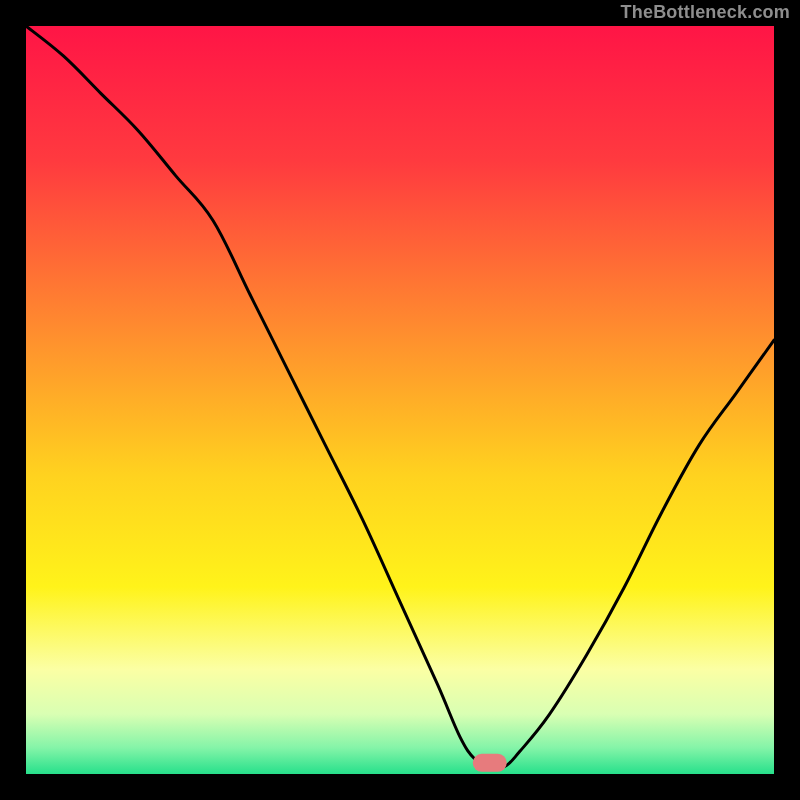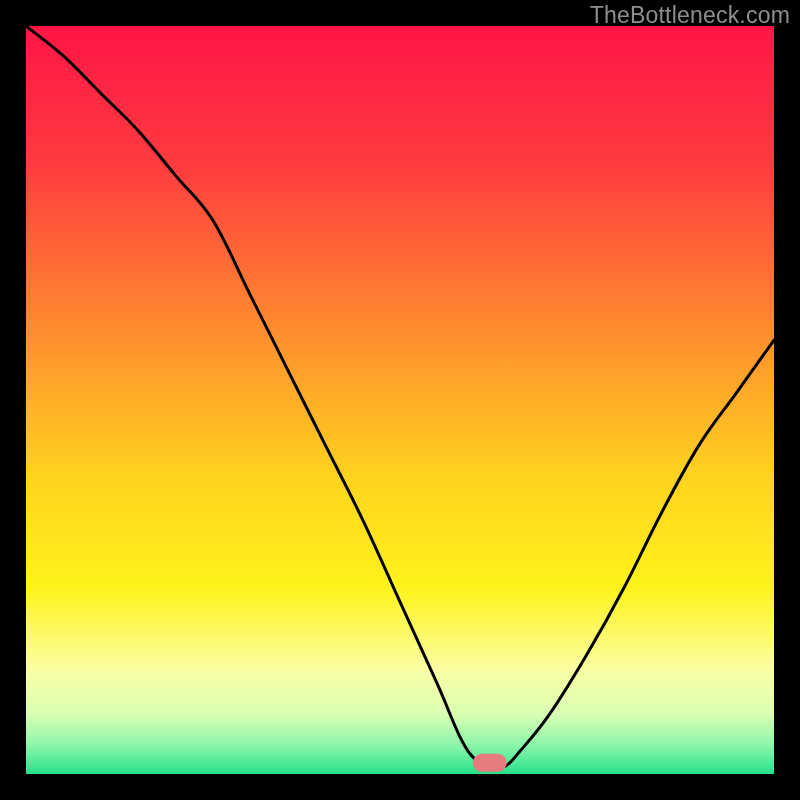--- a/index.html
+++ b/index.html
@@ -23,22 +23,22 @@
     left: 26px;
     top: 26px;
     width: 748px;
     height: 748px;
   }
   .watermark {
     position: absolute;
     top: 2px;
     right: 10px;
     font-family: Arial, Helvetica, sans-serif;
-    font-size: 23px;
-    font-weight: 400;
+    font-size: 18px;
+    font-weight: 700;
     color: #8e8e8e;
     letter-spacing: 0.2px;
   }
   svg { display: block; }
 </style>
 </head>
 <body>
 
 <div class="frame">
 

